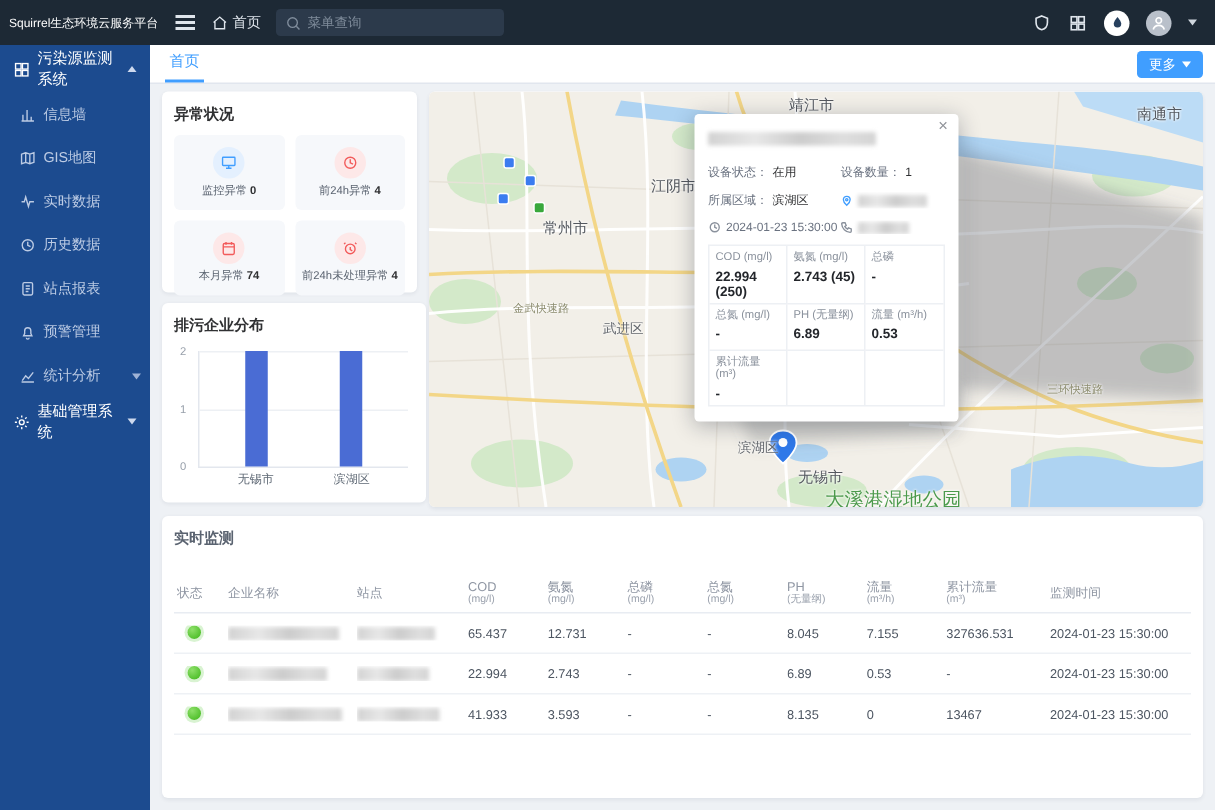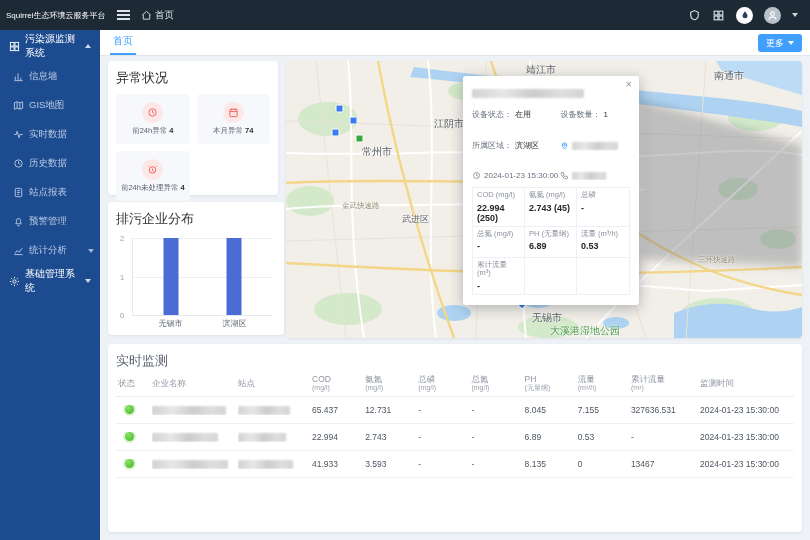--- a/index.html
+++ b/index.html
@@ -41,21 +41,21 @@
   
   .main{position:absolute;left:100px;top:30px;right:0;bottom:0;background:#eef1f5}
   .tabbar{position:relative;height:26px;background:#fff;border-bottom:1px solid #e1e6ee;
     display:flex;align-items:flex-end;padding:0 10px;z-index:10}
   .tab{font-size:10px;color:#409eff;padding:0 3px 5px;border-bottom:2px solid #409eff;cursor:pointer}
   .more-btn{position:absolute;right:8px;top:4px;height:18px;background:#409eff;border:none;color:#fff;
     font-size:9px;padding:0 8px;border-radius:3px;display:flex;align-items:center;gap:4px;cursor:pointer;
     font-family:inherit}
   .content{position:absolute;top:26px;left:0;right:0;bottom:0;overflow:hidden}
   .card{position:absolute;background:#fff;border-radius:4px;box-shadow:0 1px 3px rgba(20,30,50,.07)}
-  .card-title{font-size:13px;color:#303133;font-weight:normal}
+  .card-title{font-size:10px;color:#303133;font-weight:bold}
 
   
   .card-abnormal{left:8px;top:5px;width:170px;height:134px;padding:8px 8px}
   .tiles{display:grid;grid-template-columns:1fr 1fr;gap:7px;margin-top:7px}
   .tile{background:#f6f8fb;border-radius:4px;height:50px;display:flex;flex-direction:column;
     align-items:center;justify-content:center;gap:3px;padding:2px;overflow:hidden}
   .tile-icon{width:21px;height:21px;border-radius:50%;display:flex;align-items:center;justify-content:center}
   .tile.blue .tile-icon{background:#e4f0fe;color:#409eff}
   .tile.red .tile-icon{background:#fde8e8;color:#f25a5a}
   .tile-label{font-size:7.5px;color:#5a6370;white-space:nowrap;text-align:center}
@@ -71,45 +71,45 @@
   .bar{position:absolute;bottom:0;width:15px;background:#4a6cd4;transform:translateX(-50%)}
   .xlabel{position:absolute;bottom:-14px;font-size:8px;color:#606a76;transform:translateX(-50%);white-space:nowrap}
 
   
   .card-map{left:186px;top:5px;right:8px;height:277px;overflow:hidden}
   .map-svg{position:absolute;inset:0;width:100%;height:100%}
   .map-label{position:absolute;font-size:9px;color:#63676d;white-space:nowrap;
     text-shadow:0 0 2px #fff,0 0 2px #fff;z-index:3}
   .map-label.big{font-size:10px;color:#54585f}
   .map-label.road{font-size:7.5px;color:#8b8b6d}
-  .map-label.green{font-size:10px;color:#4c9a4c}
+  .map-label.green{font-size:13px;color:#4c9a4c}
 
   
   .popup{position:absolute;left:177px;top:15px;width:176px;background:#fff;border-radius:3px;
     padding:8px 9px 10px;z-index:6;box-shadow:0 3px 14px rgba(20,30,50,.30)}
   .popup-close{position:absolute;right:7px;top:3px;color:#909399;font-size:11px;cursor:pointer;line-height:1}
-  .info-grid{display:grid;grid-template-columns:1.12fr .88fr;row-gap:20px;margin-top:7px;
+  .info-grid{display:grid;grid-template-columns:1.12fr .88fr;row-gap:8px;margin-top:7px;
     font-size:8px;color:#6a7280}
   .info-item{display:flex;align-items:center;gap:3px;white-space:nowrap;overflow:hidden}
   .info-item .dark{color:#303133}
   .metrics{margin-top:7px;border:1px solid #edf0f4;display:grid;grid-template-columns:1fr 1fr 1fr}
   .mcell{border-bottom:1px solid #edf0f4;border-right:1px solid #edf0f4;padding:3px 4px;min-height:31px}
   .mcell:nth-child(3n){border-right:none}
   .mcell:nth-child(n+7){border-bottom:none}
   .mlabel{font-size:7.5px;color:#8a919c;line-height:1.15}
   .mvalue{font-size:9px;color:#23262b;font-weight:bold;margin-top:3px}
 
   
   .redact{display:inline-block;height:9px;border-radius:1px;vertical-align:middle;
     background:linear-gradient(90deg,#d2d2d2,#e7e7e7 28%,#cccccc 55%,#dedede 80%,#d4d4d4);
     filter:blur(1.3px)}
 
   
   .card-table{left:8px;right:8px;top:288px;bottom:8px;padding:8px 8px}
-  .tbl{margin-top:1px}
+  .tbl{margin-top:17px}
   .trow{display:grid;grid-template-columns:34px 86px 74px 1fr 1fr 1fr 1fr 1fr 1fr 1.3fr 92px;
     align-items:center;height:27px;border-bottom:1px solid #eef1f5;font-size:8.5px;color:#4c5561;
     padding:0 2px}
   .trow>div{padding-right:4px;overflow:hidden;white-space:nowrap}
   .thead{color:#8f96a3;height:26px;border-bottom:1px solid #e8ecf2}
   .th-name{display:block;font-size:8.5px;line-height:1.1}
   .th-unit{display:block;font-size:7px;color:#9aa1ad;line-height:1.2}
   .dot{display:inline-block;width:9px;height:9px;border-radius:50%;margin-left:7px;
     background:radial-gradient(circle at 35% 30%,#8ee06a,#3cb517);
     box-shadow:0 0 0 2px rgba(80,200,50,.22)}
@@ -121,20 +121,27 @@
 
   <header class="header">
     <div class="logo">Squirrel生态环境云服务平台</div>
     <span class="burger"></span>
     <div class="nav-home">
       <svg class="ic" viewBox="0 0 24 24" fill="none" stroke="currentColor" stroke-width="2">
           <path d="M3 11l9-8 9 8M5 10v10h14V10"></path>
         </svg>
       <span>首页</span>
     </div>
+    <div class="search">
+      <svg class="ic" style="color:#7f8c9b" viewBox="0 0 24 24" fill="none" stroke="currentColor" stroke-width="2">
+          <circle cx="11" cy="11" r="7"></circle>
+          <path d="M16.5 16.5L21 21"></path>
+        </svg>
+      <input type="text" placeholder="菜单查询" style="">
+    </div>
     <div class="header-right">
       <svg class="ic" style="width:13px;height:13px" viewBox="0 0 24 24" fill="none" stroke="#dfe5ec" stroke-width="2">
           <path d="M12 3l7 3v5c0 5-3.5 8-7 9-3.5-1-7-4-7-9V6z"></path>
         </svg>
       <svg class="ic" style="width:13px;height:13px" viewBox="0 0 24 24" fill="none" stroke="#dfe5ec" stroke-width="2">
           <rect x="4" y="4" width="7" height="7"></rect>
           <rect x="13" y="4" width="7" height="7"></rect>
           <rect x="4" y="13" width="7" height="7"></rect>
           <rect x="13" y="13" width="7" height="7"></rect>
         </svg>
@@ -226,20 +233,29 @@
         <span>更多</span>
         <span class="tri-down"></span>
       </button>
     </div>
 
     <div class="content">
 
       <div class="card card-abnormal">
         <div class="card-title">异常状况</div>
         <div class="tiles">
+          <div class="tile blue">
+            <span class="tile-icon">
+                <svg class="ic" viewBox="0 0 24 24" fill="none" stroke="currentColor" stroke-width="2">
+                  <rect x="3" y="4" width="18" height="12" rx="1"></rect>
+                  <path d="M12 16v4M8 20h8"></path>
+                </svg>
+              </span>
+            <span class="tile-label"><span>监控异常</span><b class="tile-num">0</b></span>
+          </div>
           <div class="tile red">
             <span class="tile-icon">
                 <svg class="ic" viewBox="0 0 24 24" fill="none" stroke="currentColor" stroke-width="2">
                   <circle cx="12" cy="12" r="8"></circle>
                   <path d="M12 7v5l4 2"></path>
                 </svg>
               </span>
             <span class="tile-label"><span>前24h异常</span><b class="tile-num">4</b></span>
           </div>
           <div class="tile red">
@@ -339,21 +355,21 @@
             <rect x="46" y="68" width="7" height="7" rx="1.5" fill="#3b7cf0" stroke="#fff" stroke-width="1"></rect>
             <rect x="70" y="74" width="7" height="7" rx="1.5" fill="#39a83c" stroke="#fff" stroke-width="1"></rect>
           </g>
           <g>
             <path d="M236,226 c-5.5,0 -9,3.8 -9,8.2 c0,6 9,13.8 9,13.8 c0,0 9,-7.8 9,-13.8 c0,-4.4 -3.5,-8.2 -9,-8.2 z" fill="#2f78e8" stroke="#fff" stroke-width="1.2"></path>
             <circle cx="236" cy="234" r="3" fill="#fff"></circle>
           </g>
         </svg>
 
         <span class="map-label big" style="left:240px;top:2px">靖江市</span>
-        <span class="map-label big" style="left:428px;top:8px">南通市</span>
+        <span class="map-label big" style="left:472px;top:8px">南通市</span>
         <span class="map-label big" style="left:76px;top:84px">常州市</span>
         <span class="map-label big" style="left:148px;top:56px">江阴市</span>
         <span class="map-label" style="left:116px;top:152px">武进区</span>
         <span class="map-label" style="left:206px;top:231px">滨湖区</span>
         <span class="map-label big" style="left:246px;top:250px">无锡市</span>
         <span class="map-label road" style="left:56px;top:140px">金武快速路</span>
         <span class="map-label road" style="left:412px;top:194px">三环快速路</span>
         <span class="map-label green" style="left:264px;top:263px">大溪港湿地公园</span>
 
         <div class="popup">

